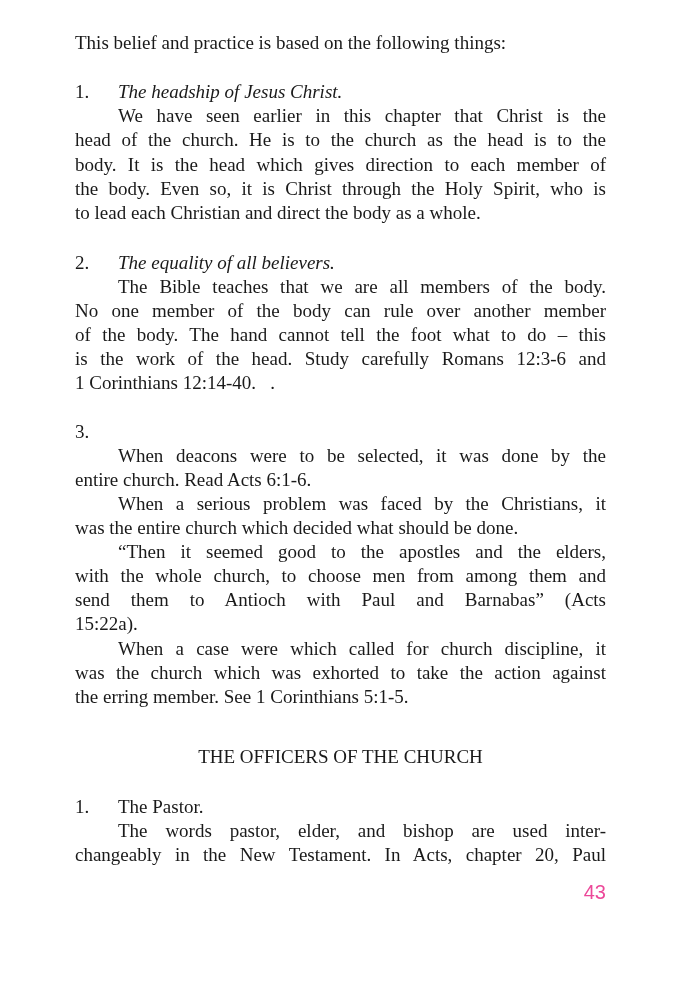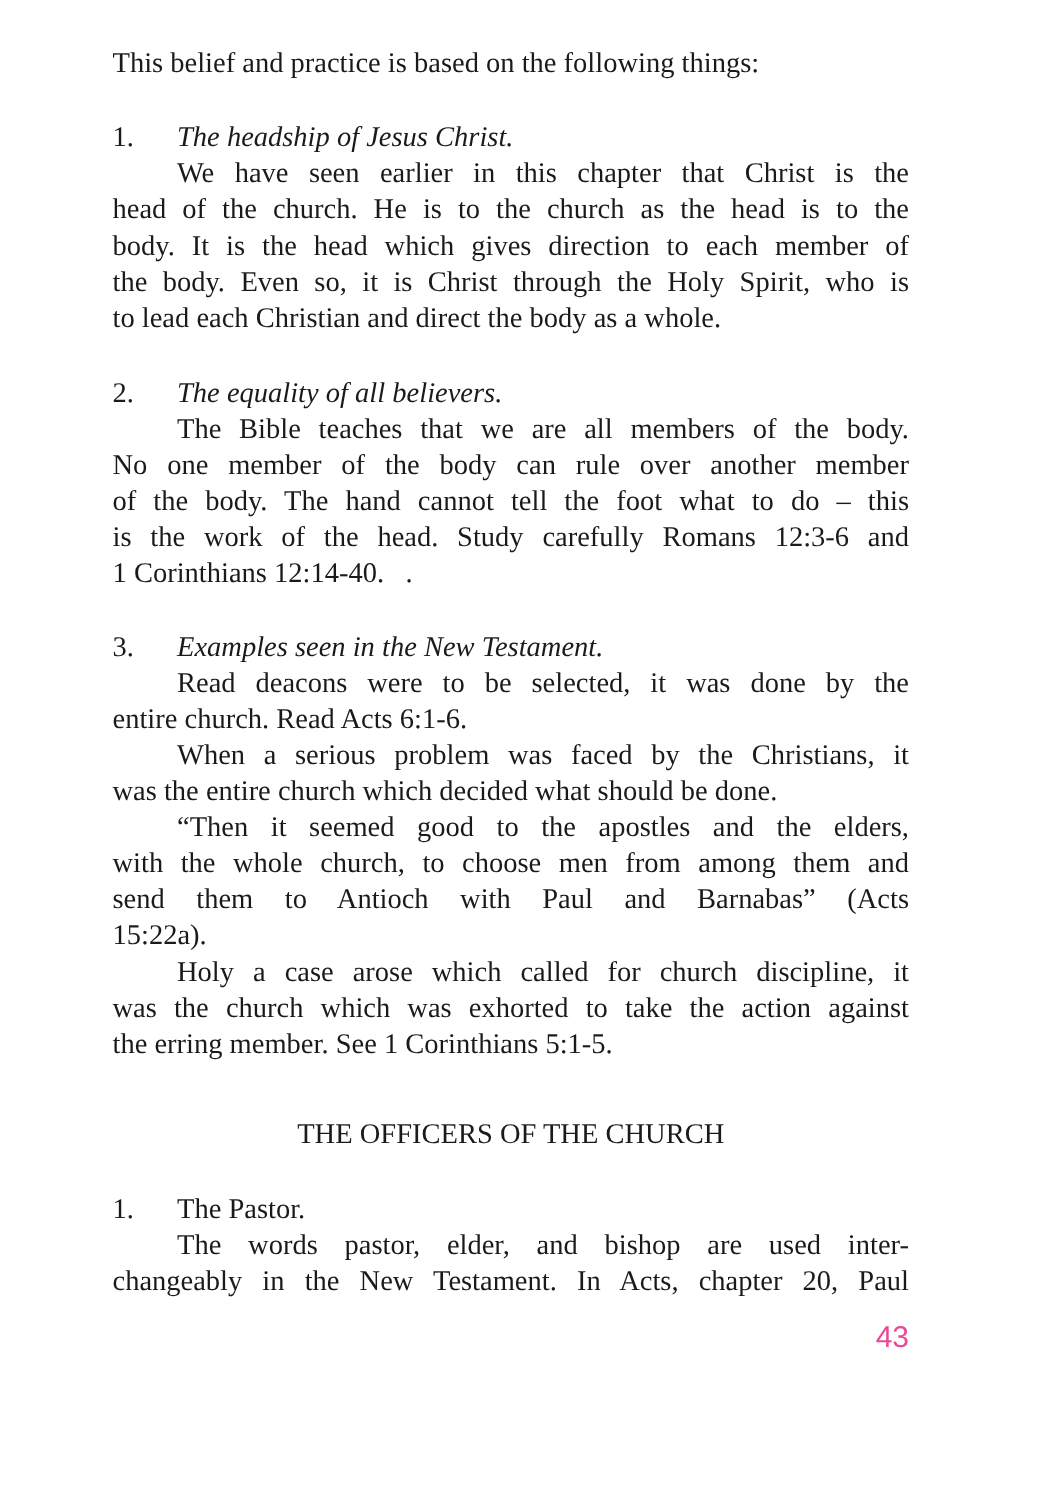--- a/index.html
+++ b/index.html
@@ -45,31 +45,30 @@
     <span class="head-text italic">The equality of all believers.</span>
   </div>
   <div class="line indent" style="top:275px">The Bible teaches that we are all members of the body.</div>
   <div class="line" style="top:299px">No one member of the body can rule over another member</div>
   <div class="line" style="top:323px">of the body. The hand cannot tell the foot what to do – this</div>
   <div class="line" style="top:347px">is the work of the head. Study carefully Romans 12:3-6 and</div>
   <div class="line last" style="top:371px; white-space:pre">1 Corinthians 12:14-40.   .</div>
 
   <div class="line" style="top:420px">
     <span class="num">3.</span>
-    <span class="head-text italic">Examples seen in the New Testament.</span>
   </div>
-  <div class="line indent" style="top:444px">Read deacons were to be selected, it was done by the</div>
+  <div class="line indent" style="top:444px">When deacons were to be selected, it was done by the</div>
   <div class="line last" style="top:468px">entire church. Read Acts 6:1-6.</div>
   <div class="line indent" style="top:492px">When a serious problem was faced by the Christians, it</div>
   <div class="line last" style="top:516px">was the entire church which decided what should be done.</div>
   <div class="line indent" style="top:540px">“Then it seemed good to the apostles and the elders,</div>
   <div class="line" style="top:564px">with the whole church, to choose men from among them and</div>
   <div class="line" style="top:588px">send them to Antioch with Paul and Barnabas” (Acts</div>
   <div class="line last" style="top:612px">15:22a).</div>
-  <div class="line indent" style="top:637px">Holy a case arose which called for church discipline, it</div>
+  <div class="line indent" style="top:637px">When a case were which called for church discipline, it</div>
   <div class="line" style="top:661px">was the church which was exhorted to take the action against</div>
   <div class="line last" style="top:685px">the erring member. See 1 Corinthians 5:1-5.</div>
 
   <div class="line center" style="top:745px">THE OFFICERS OF THE CHURCH</div>
 
   <div class="line" style="top:795px">
     <span class="num">1.</span>
     <span class="head-text">The Pastor.</span>
   </div>
   <div class="line indent" style="top:819px">The words pastor, elder, and bishop are used inter-</div>

